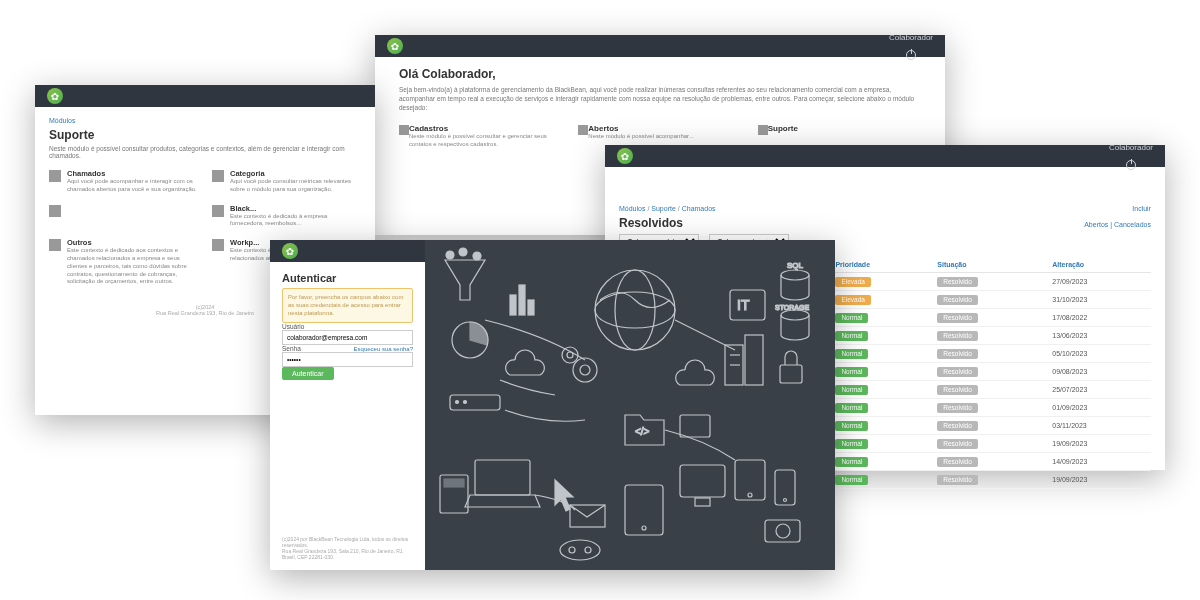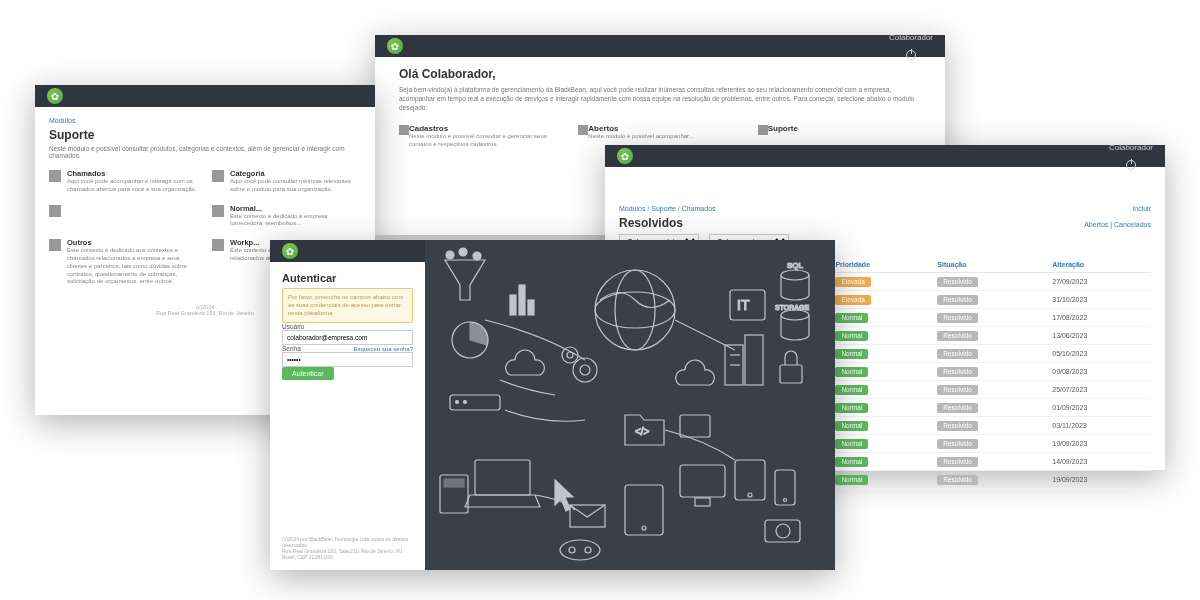--- a/index.html
+++ b/index.html
@@ -132,21 +132,21 @@
             <h4>Categoria</h4>
             <p>Aqui você pode consultar métricas relevantes sobre o módulo para sua organização.</p>
           </div>
       </div>
       <div class="cell">
         <span class="cicon"></span>
       </div>
       <div class="cell">
         <span class="cicon"></span>
         <div>
-            <h4>Normal...</h4>
+            <h4>Black...</h4>
             <p>Este contexto é dedicado à empresa fornecedora, reembolsos...</p>
           </div>
       </div>
       <div class="cell">
         <span class="cicon"></span>
         <div>
             <h4>Outros</h4>
             <p>Este contexto é dedicado aos contextos e chamados relacionados a empresa e seus clientes e parceiros, tais como dúvidas sobre contratos, questionamento de cobranças, solicitação de orçamentos, entre outros.</p>
           </div>
       </div>

